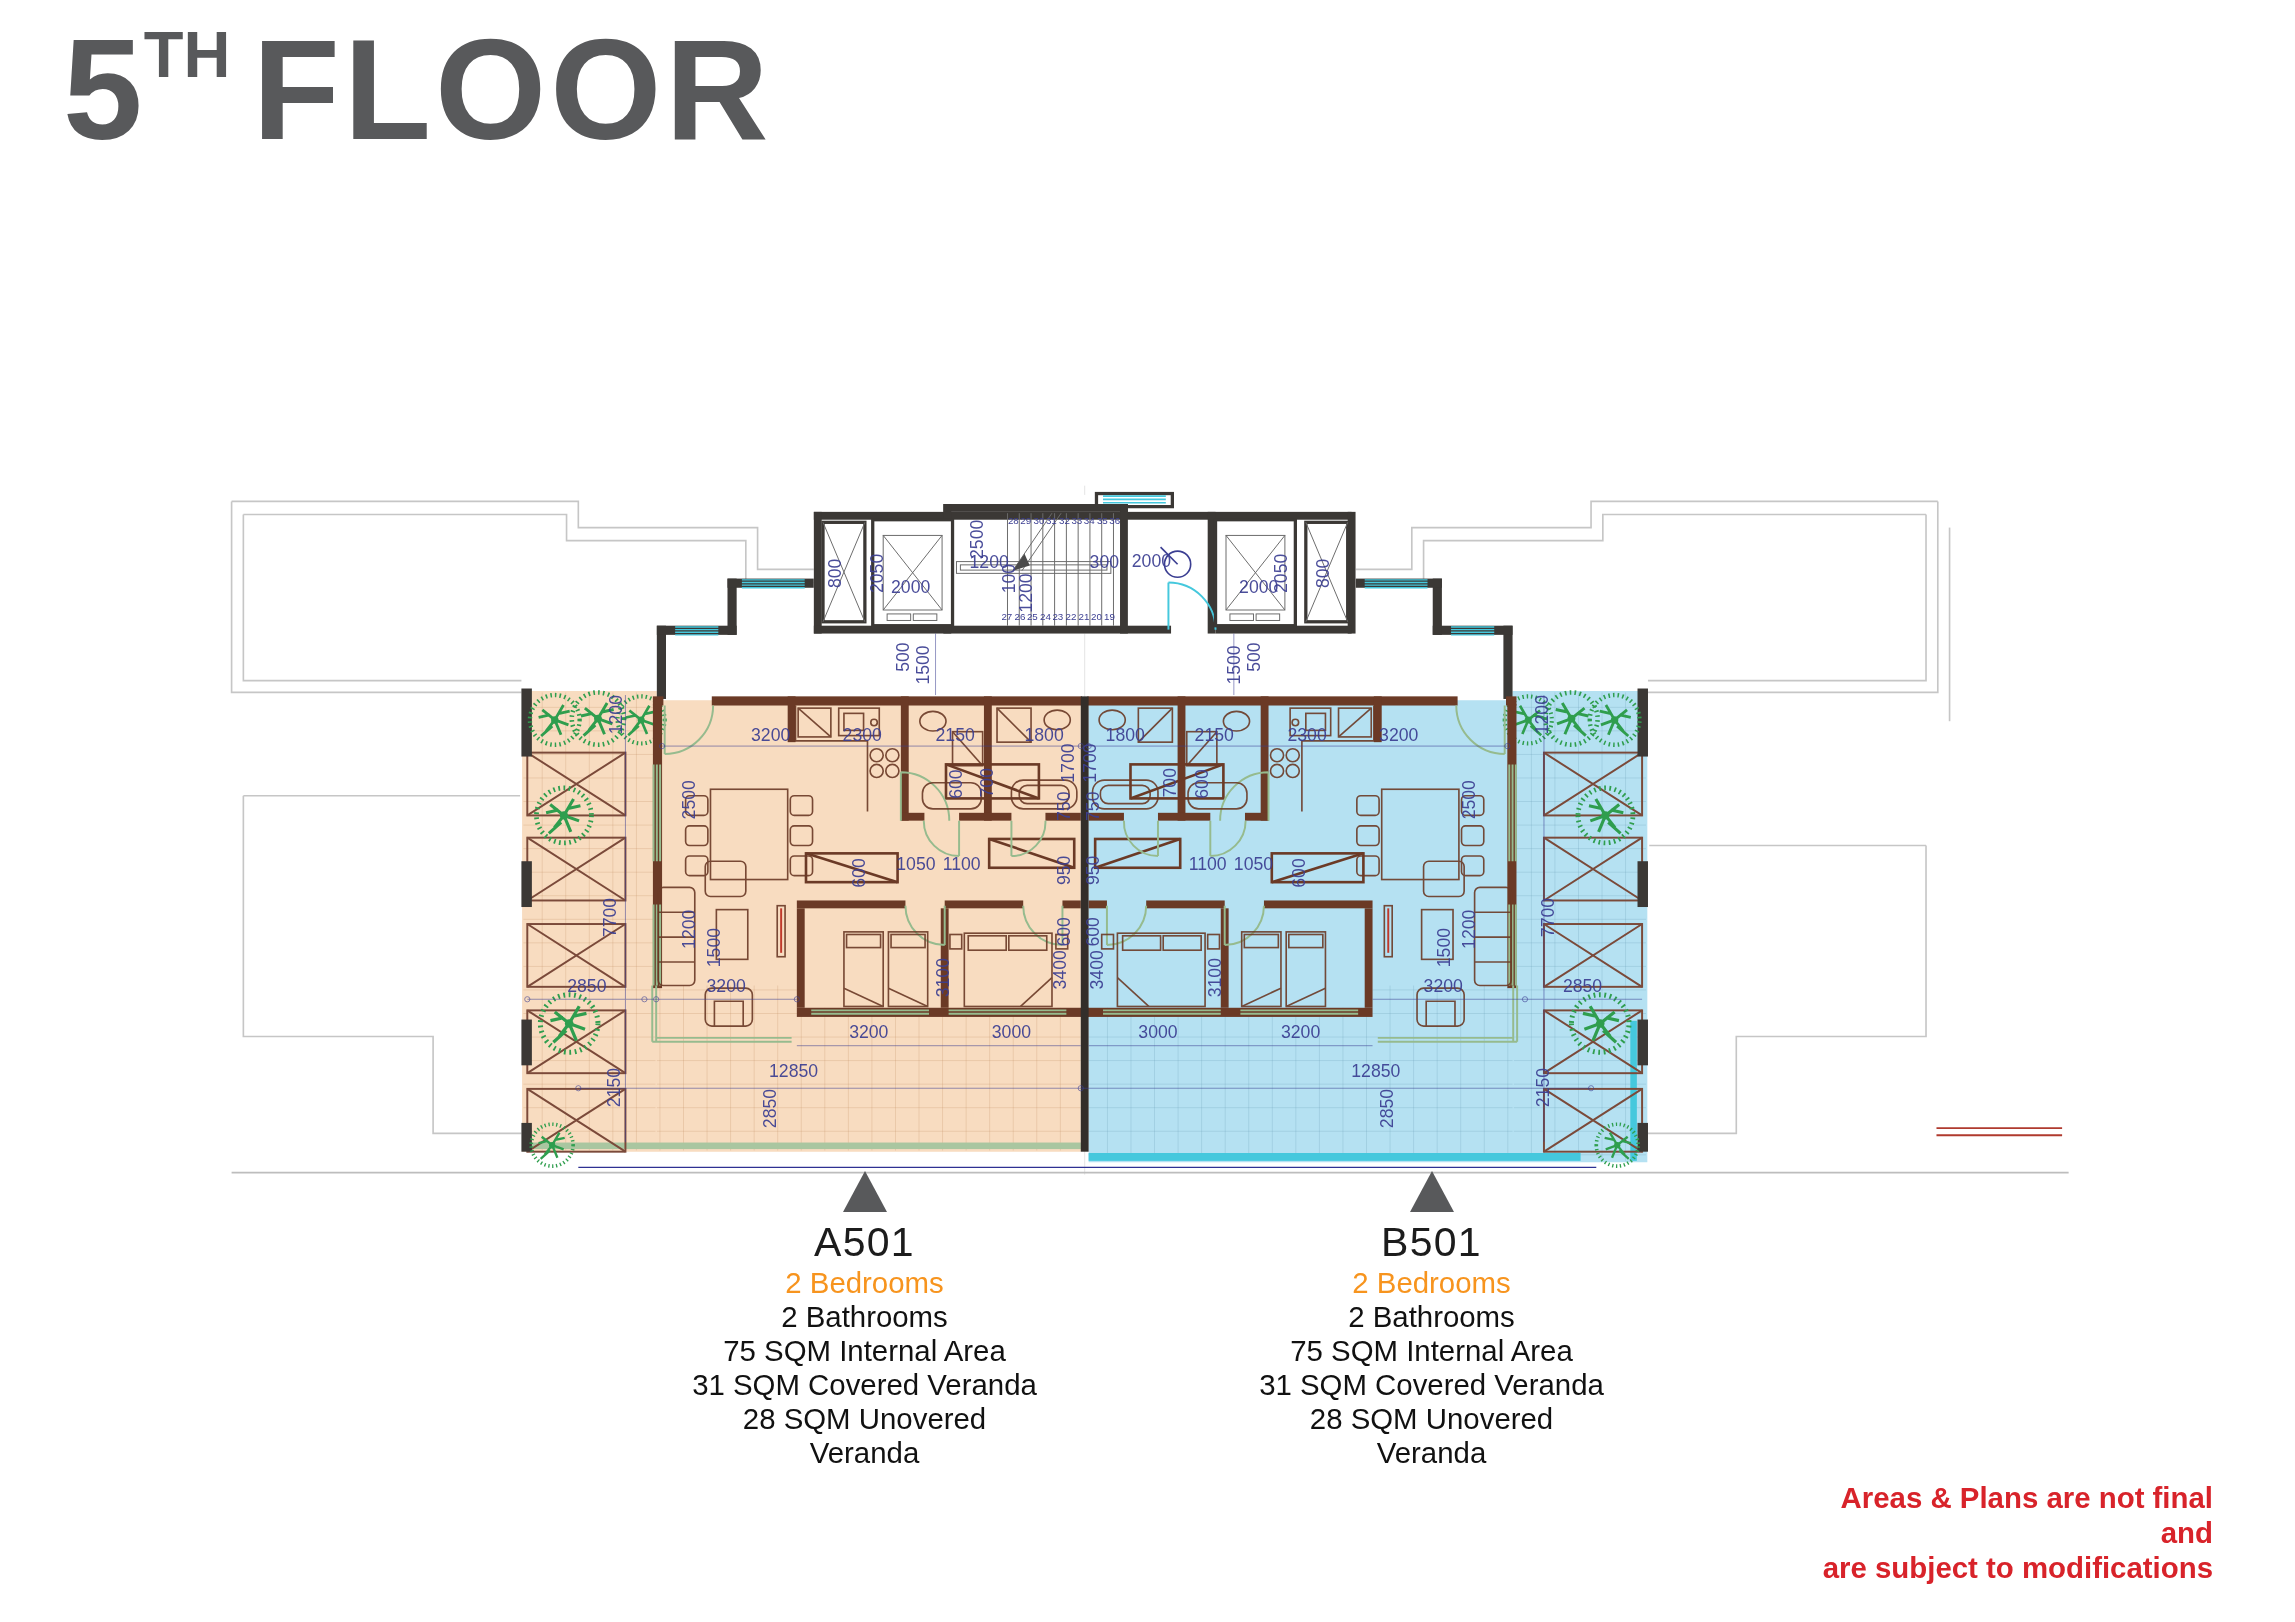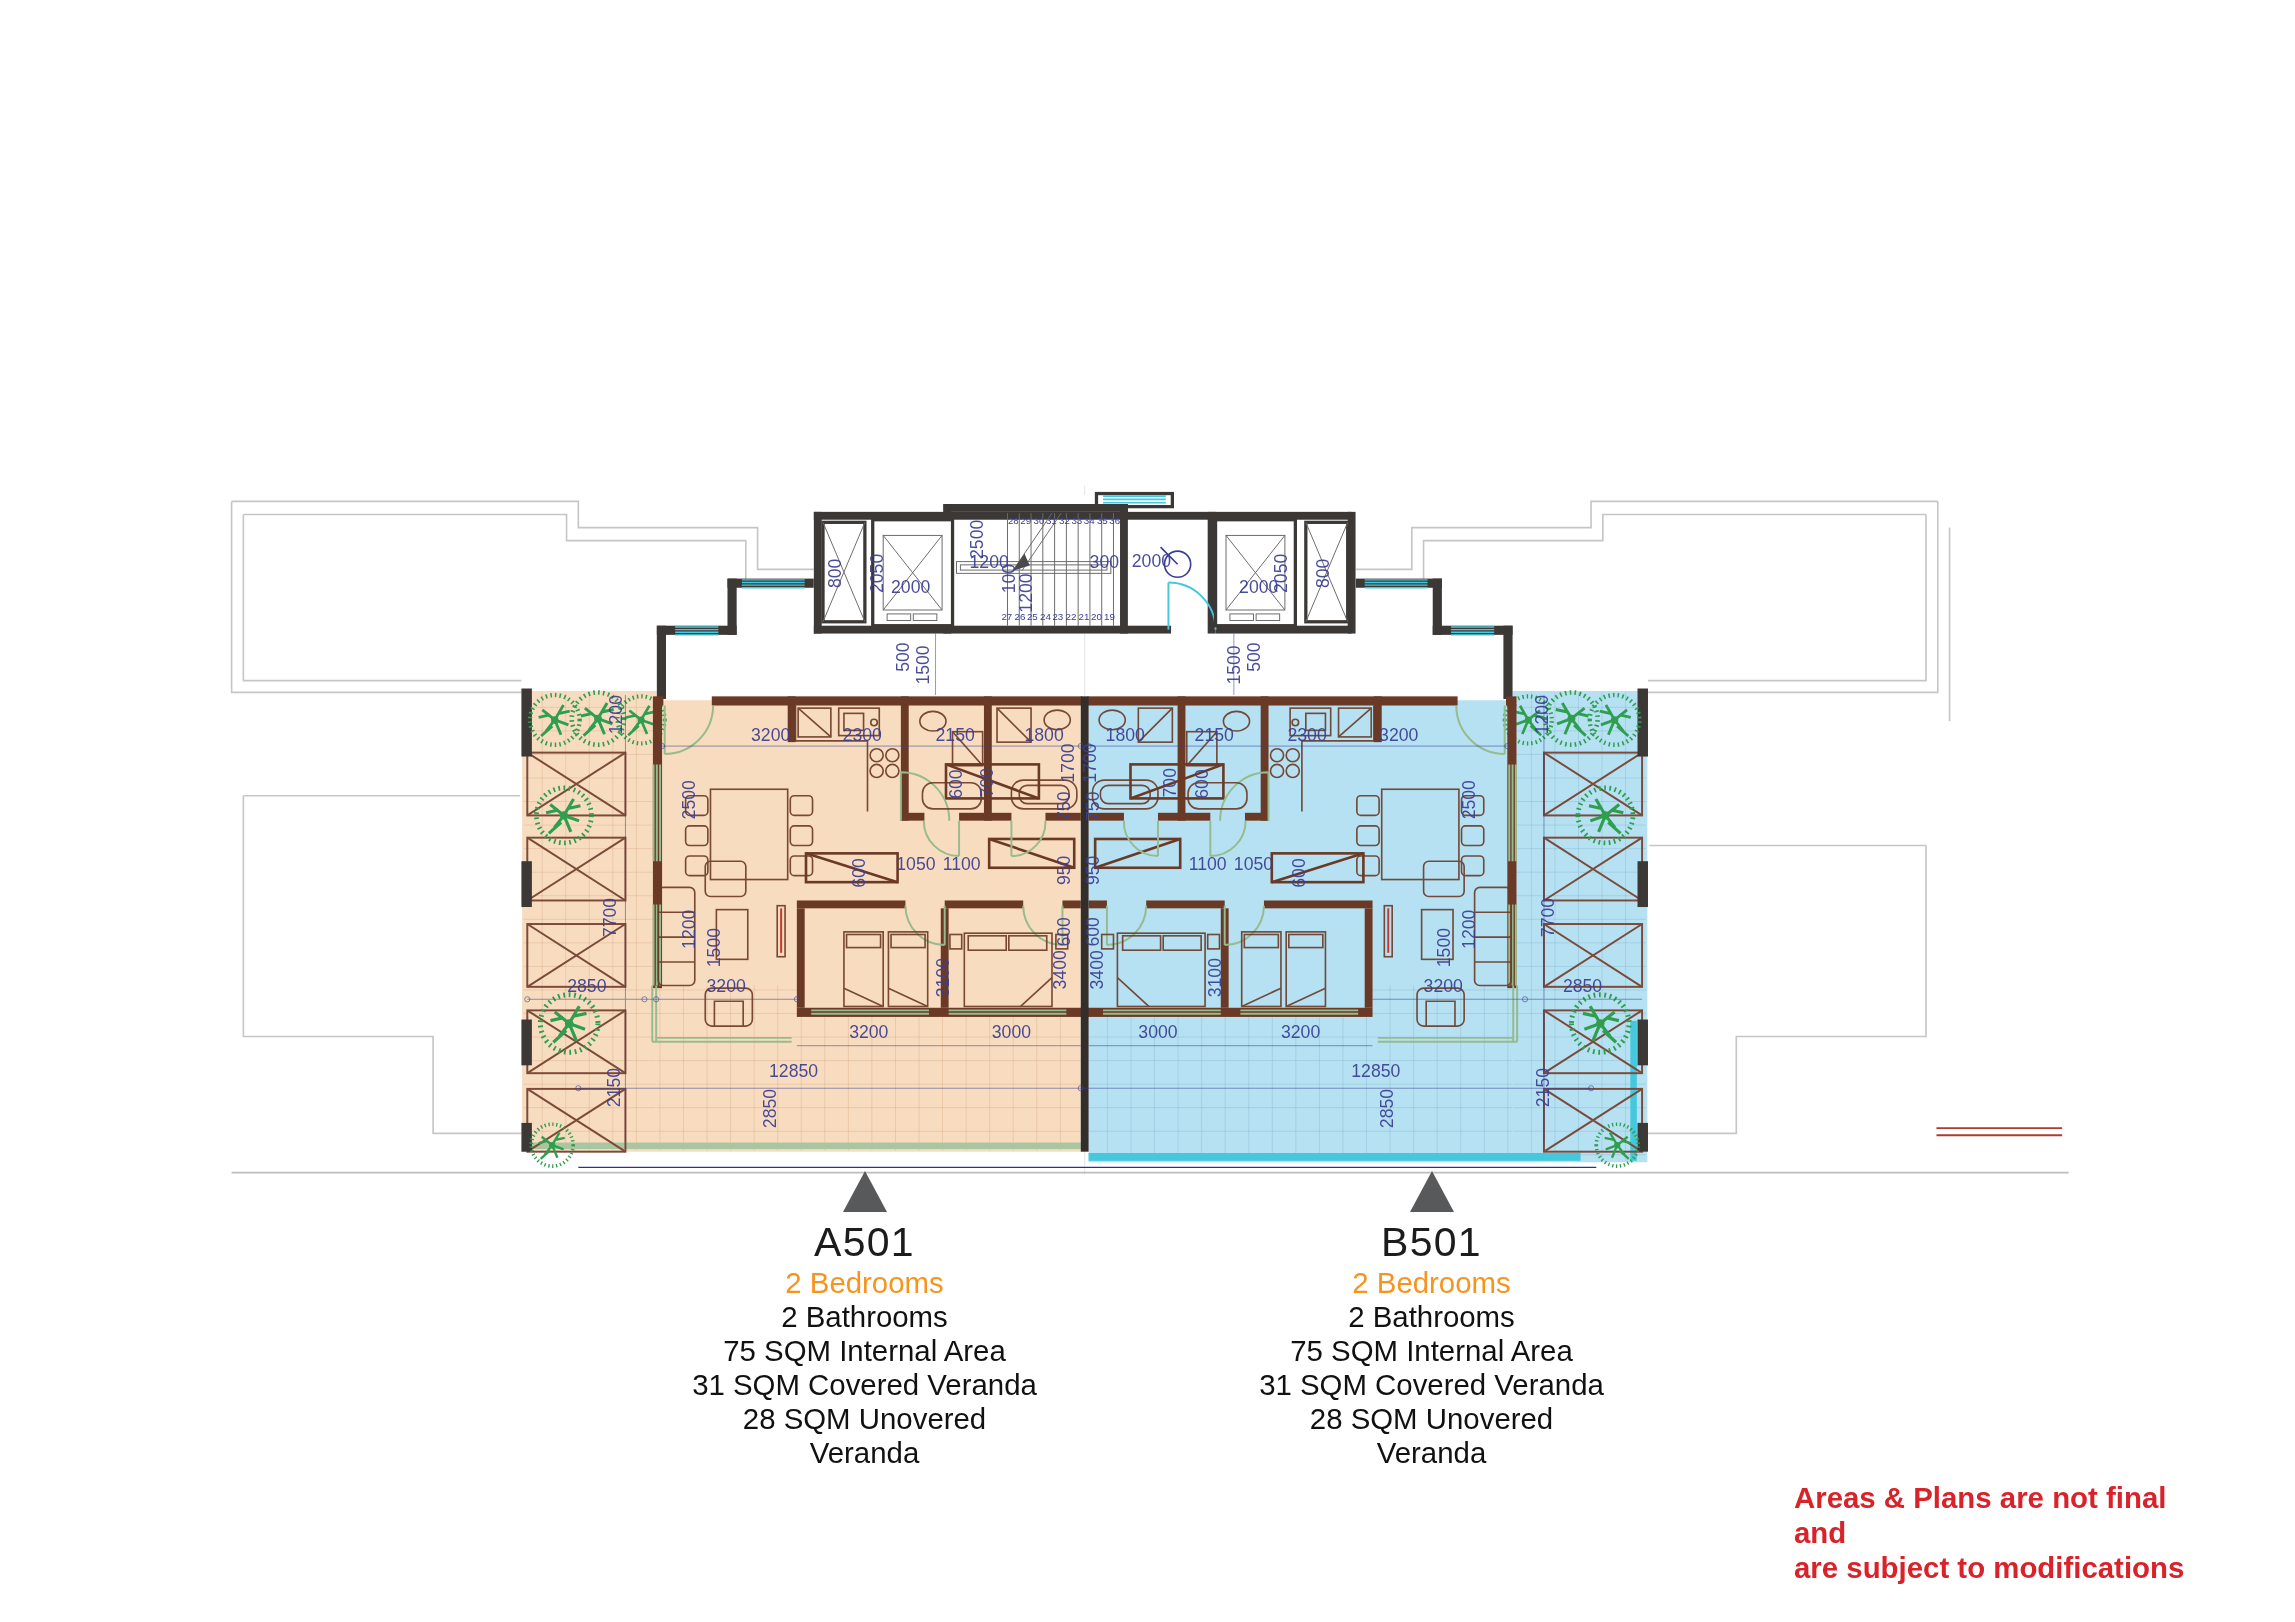--- a/index.html
+++ b/index.html
@@ -37,27 +37,30 @@
   .unit-card{position:absolute;width:353px;text-align:center;color:#111;}
   .unit-marker{width:0;height:0;border-left:22px solid transparent;
     border-right:22px solid transparent;border-bottom:41px solid #58595b;
     margin:0 auto 6.5px auto;}
   .unit-label{font-size:41px;font-weight:normal;color:#1c1c1c;letter-spacing:1.3px;}
   .unit-line{font-size:29.4px;line-height:34px;}
   .unit-line.orange{color:var(--accent-orange);}
 
   .disclaimer{position:absolute;left:1794px;top:1480px;width:419px;
     color:var(--accent-red);font-size:29.4px;font-weight:bold;line-height:35px;
-    text-align:left;}
+    text-align:right;}
 </style>
 </head>
 <body>
 
 <div class="page">
 
+  <div class="page-title">
+    <span class="big">5</span><span class="sup">TH</span><span class="word">FLOOR</span>
+  </div>
 
   <svg class="plan" id="plan-svg" viewBox="0 0 3508 2480">
     <defs>
       <pattern id="pa" width="36" height="36" patternUnits="userSpaceOnUse">
         <path d="M36,0 H0 V36" stroke="#c08a5f" stroke-width="1.5" fill="none" opacity="0.5"></path>
       </pattern>
       <pattern id="pb" width="36" height="36" patternUnits="userSpaceOnUse">
         <path d="M36,0 H0 V36" stroke="#6699b3" stroke-width="1.5" fill="none" opacity="0.5"></path>
       </pattern>
       <g id="tree">

